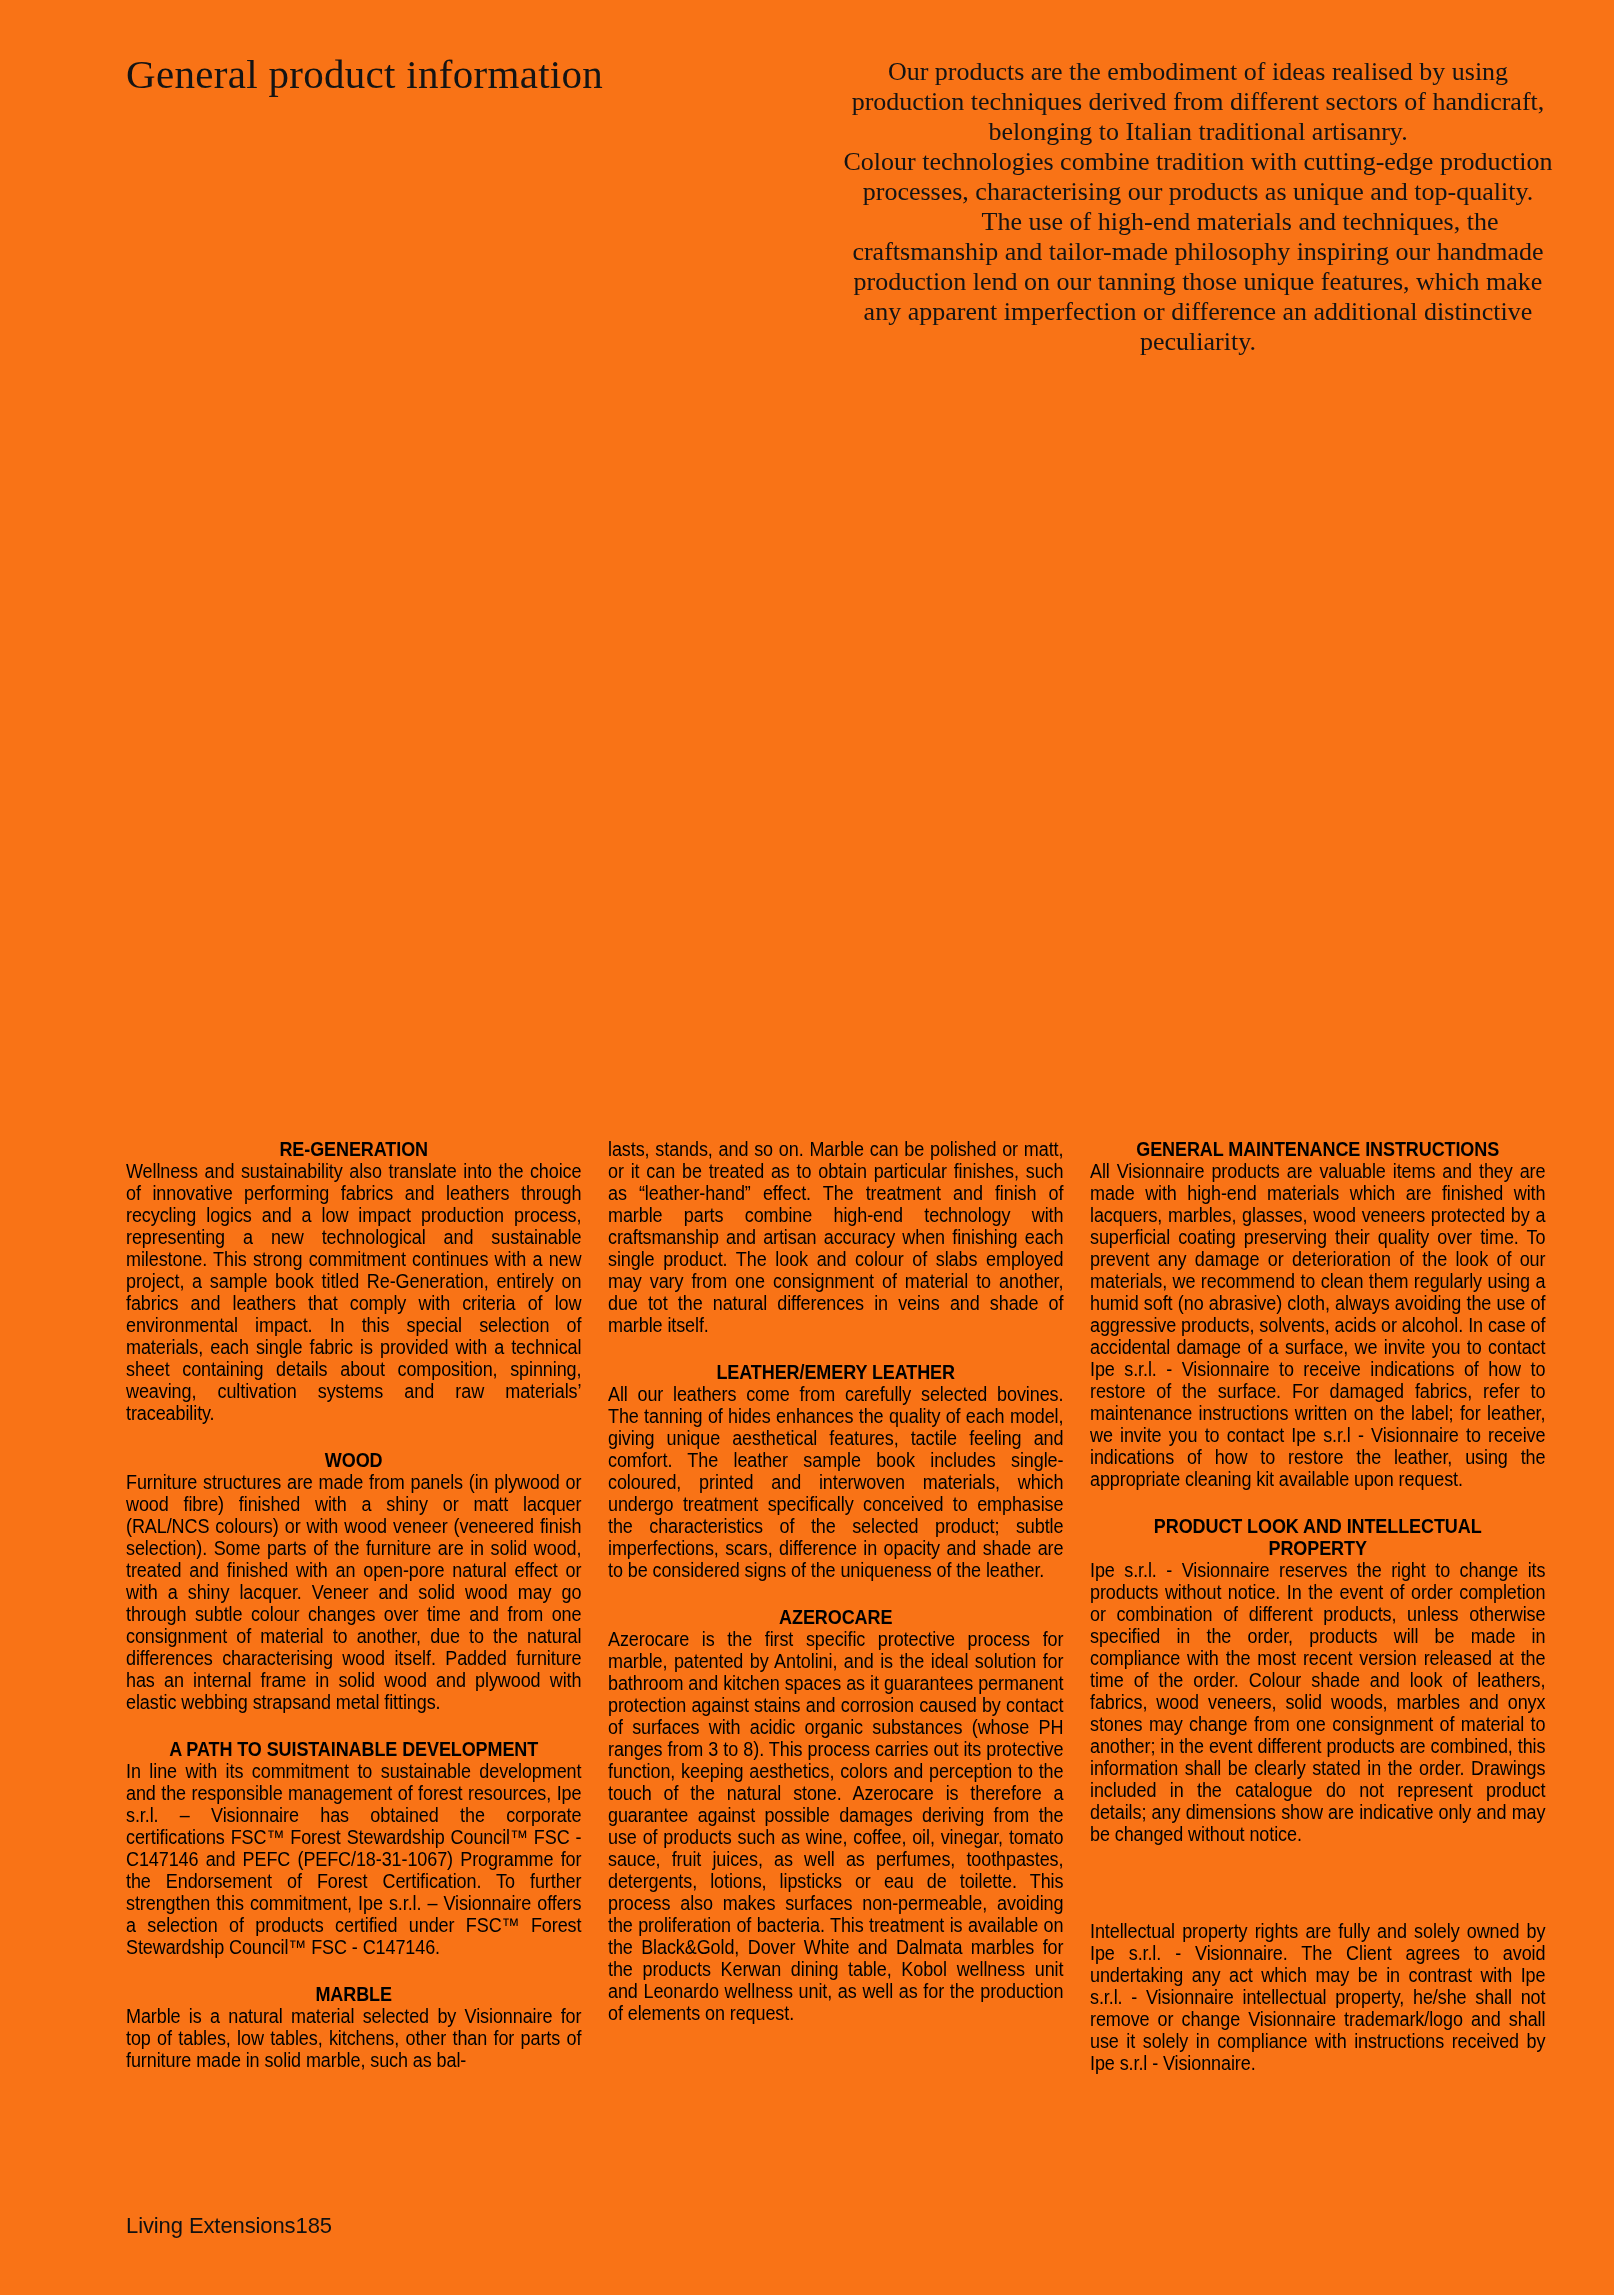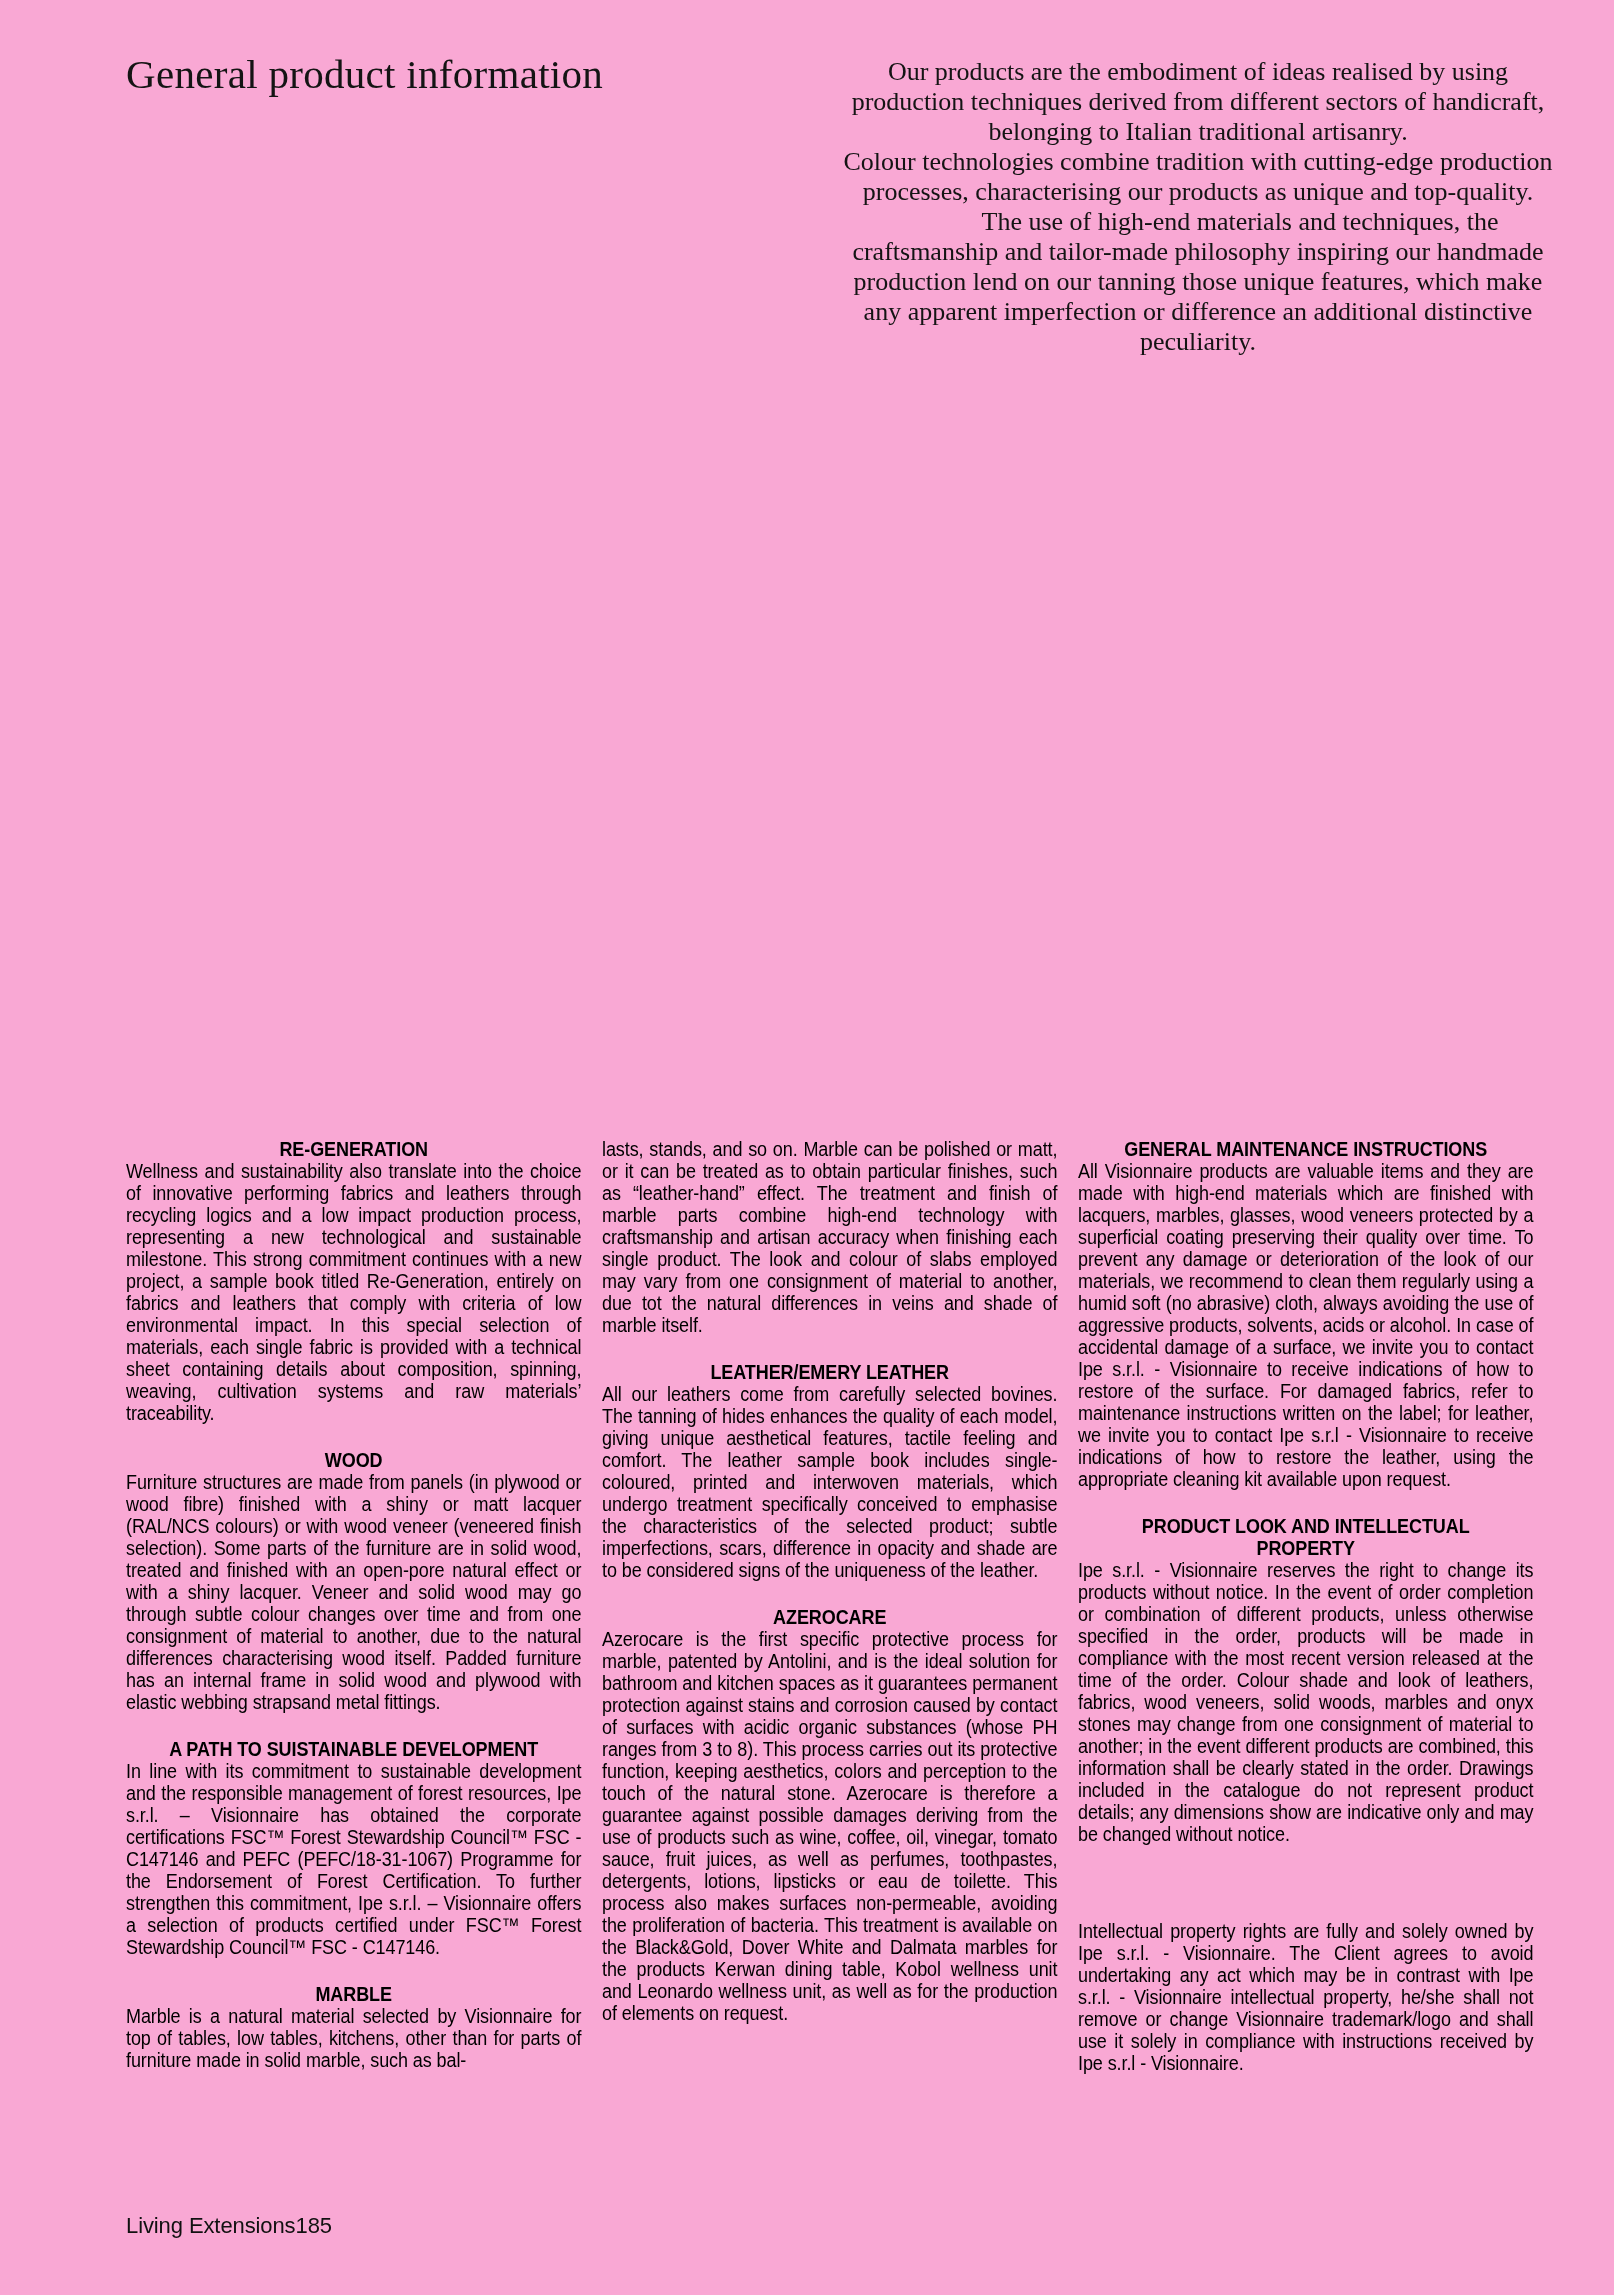--- a/index.html
+++ b/index.html
@@ -1,21 +1,21 @@
 <!DOCTYPE html>
 <html lang="en" style="font-size:10.3px"><head>
 <meta charset="utf-8">
 <style>
   html, body { margin: 0; padding: 0; background: #e8e8e8; }
   .page {
     position: relative;
     width: 1614px;
     height: 2295px;
     margin: 0 auto;
-    background: #f9a8d4;
+    background: #f97316;
     color: #000;
     overflow: hidden;
   }
 
   
   .page-title {
     position: absolute;
     left: 126px;
     top: 52px;
     margin: 0;
@@ -41,21 +41,21 @@
   .intro p { margin: 0; }
   .intro p.indented { text-indent: 84px; }
 
   
   .cols {
     position: absolute;
     left: 126px;
     top: 1138px;
     width: 1421px;
     display: flex;
-    gap: 20px;
+    gap: 26px;
   }
   .col { width: 456px; }
   .col-inner {
     width: 506px;                 
     transform: scaleX(0.9);
     transform-origin: 0 0;
     font-family: "Liberation Sans", sans-serif;
     font-stretch: condensed;
     font-size: 20px;
     line-height: 22px;

